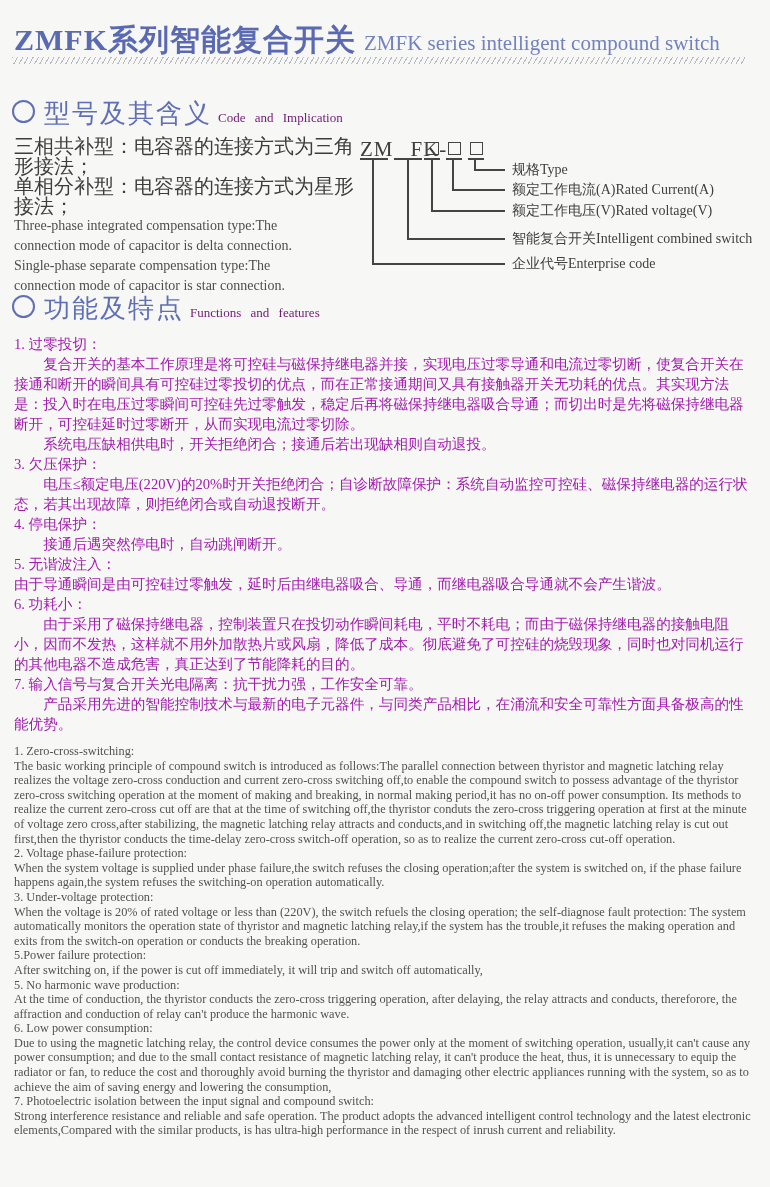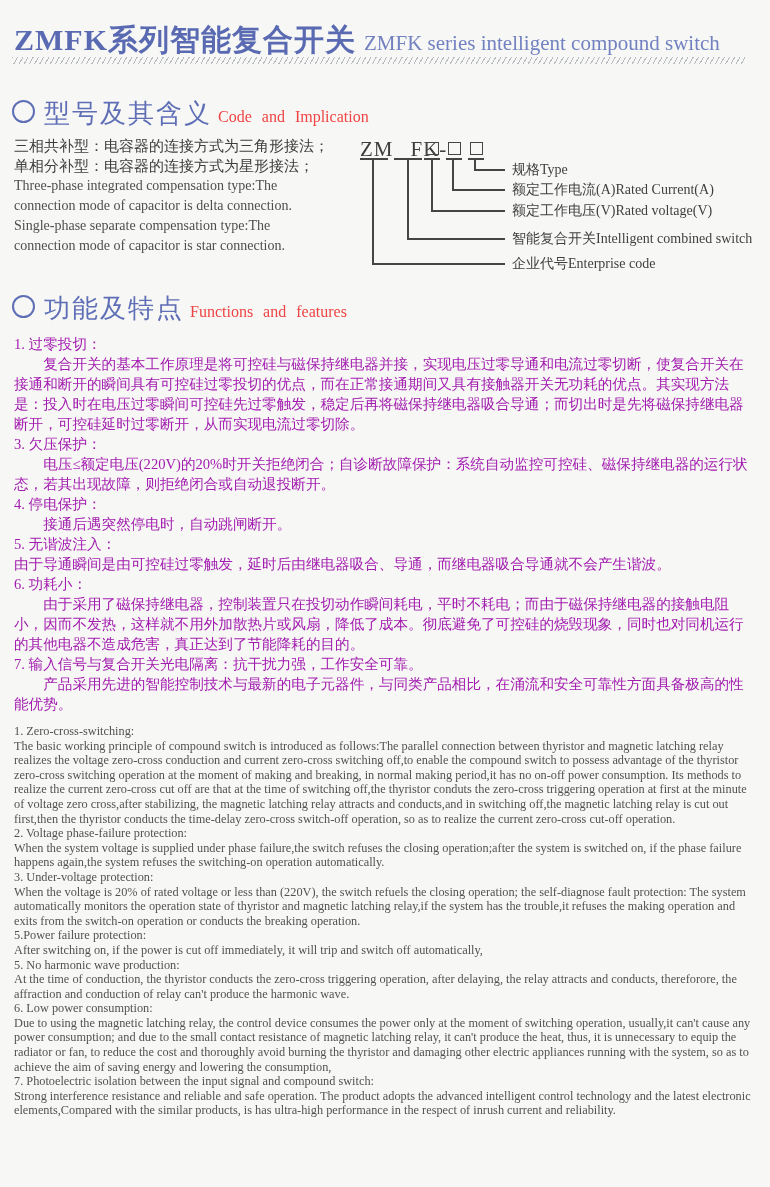--- a/index.html
+++ b/index.html
@@ -17,24 +17,24 @@
     position:absolute;top:57px;left:12px;width:733px;height:7px;
     background:repeating-linear-gradient(120deg,#b8bac2 0px,#b8bac2 1px,transparent 1px,transparent 4.5px);
   }
   
   .sec-head{position:absolute;left:12px;white-space:nowrap;}
   .sec-head .circle{
     display:inline-block;width:19px;height:19px;border:2.5px solid #5f6fb6;
     border-radius:50%;vertical-align:-1px;margin-right:9px;
   }
   .sec-head .zh{font-size:26px;color:#5f6fb6;letter-spacing:2px;}
-  .sec-head .en{font-size:16px;color:#ef4444;margin-left:6px;word-spacing:6px;}
+  .sec-head .en{font-size:13px;color:#701a75;margin-left:6px;word-spacing:6px;}
   
   .code-desc{position:absolute;top:136px;left:14px;width:352px;line-height:20px;}
-  .code-desc .zl{font-size:15px;color:#3d3d3d;}
+  .code-desc .zl{font-size:20px;color:#3d3d3d;}
   .code-desc .el{font-size:14px;color:#4e4e4e;}
   
   .diagram{position:absolute;top:135px;left:360px;width:406px;height:150px;font-size:15px;color:#454545;}
   .diagram .code{position:absolute;top:2px;left:0;font-size:21px;letter-spacing:1px;color:#3d3d3d;}
   .diagram .code .fk{margin-left:17px;}
   .dbox{position:absolute;top:7px;width:11px;height:11px;border:1.5px solid #454545;background:transparent;}
   .b1{left:66px;} .b2{left:88px;} .b3{left:110px;}
   .useg{position:absolute;height:1.5px;background:#454545;top:23px;}
   .u-zm{left:0;width:28px;} .u-fk{left:34px;width:28px;}
   .u-b1{left:64px;width:16px;} .u-b2{left:86px;width:16px;} .u-b3{left:108px;width:16px;}
@@ -113,20 +113,21 @@
 
   <div class="sec-head" style="top:291px;">
     <span class="circle"></span><span class="zh">功能及特点</span><span class="en">Functions and features</span>
   </div>
 
   <div class="features">
 
     <div class="fzh">
       <p class="head">1. 过零投切：</p>
       <p class="body">复合开关的基本工作原理是将可控硅与磁保持继电器并接，实现电压过零导通和电流过零切断，使复合开关在接通和断开的瞬间具有可控硅过零投切的优点，而在正常接通期间又具有接触器开关无功耗的优点。其实现方法是：投入时在电压过零瞬间可控硅先过零触发，稳定后再将磁保持继电器吸合导通；而切出时是先将磁保持继电器断开，可控硅延时过零断开，从而实现电流过零切除。</p>
+      <p class="body">系统电压缺相供电时，开关拒绝闭合；接通后若出现缺相则自动退投。</p>
       <p class="head">3. 欠压保护：</p>
       <p class="body">电压≤额定电压(220V)的20%时开关拒绝闭合；自诊断故障保护：系统自动监控可控硅、磁保持继电器的运行状态，若其出现故障，则拒绝闭合或自动退投断开。</p>
       <p class="head">4. 停电保护：</p>
       <p class="body">接通后遇突然停电时，自动跳闸断开。</p>
       <p class="head">5. 无谐波注入：</p>
       <p class="body noindent">由于导通瞬间是由可控硅过零触发，延时后由继电器吸合、导通，而继电器吸合导通就不会产生谐波。</p>
       <p class="head">6. 功耗小：</p>
       <p class="body">由于采用了磁保持继电器，控制装置只在投切动作瞬间耗电，平时不耗电；而由于磁保持继电器的接触电阻小，因而不发热，这样就不用外加散热片或风扇，降低了成本。彻底避免了可控硅的烧毁现象，同时也对同机运行的其他电器不造成危害，真正达到了节能降耗的目的。</p>
       <p class="head">7. 输入信号与复合开关光电隔离：抗干扰力强，工作安全可靠。</p>
       <p class="body">产品采用先进的智能控制技术与最新的电子元器件，与同类产品相比，在涌流和安全可靠性方面具备极高的性能优势。</p>

